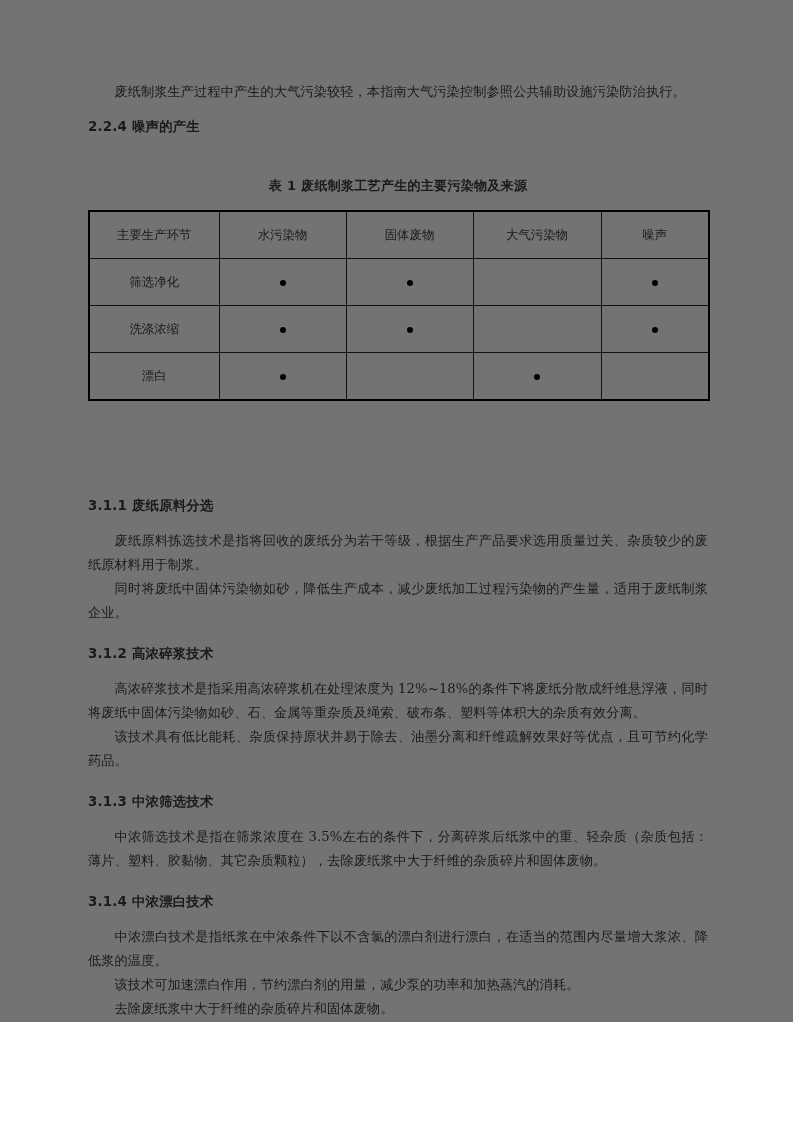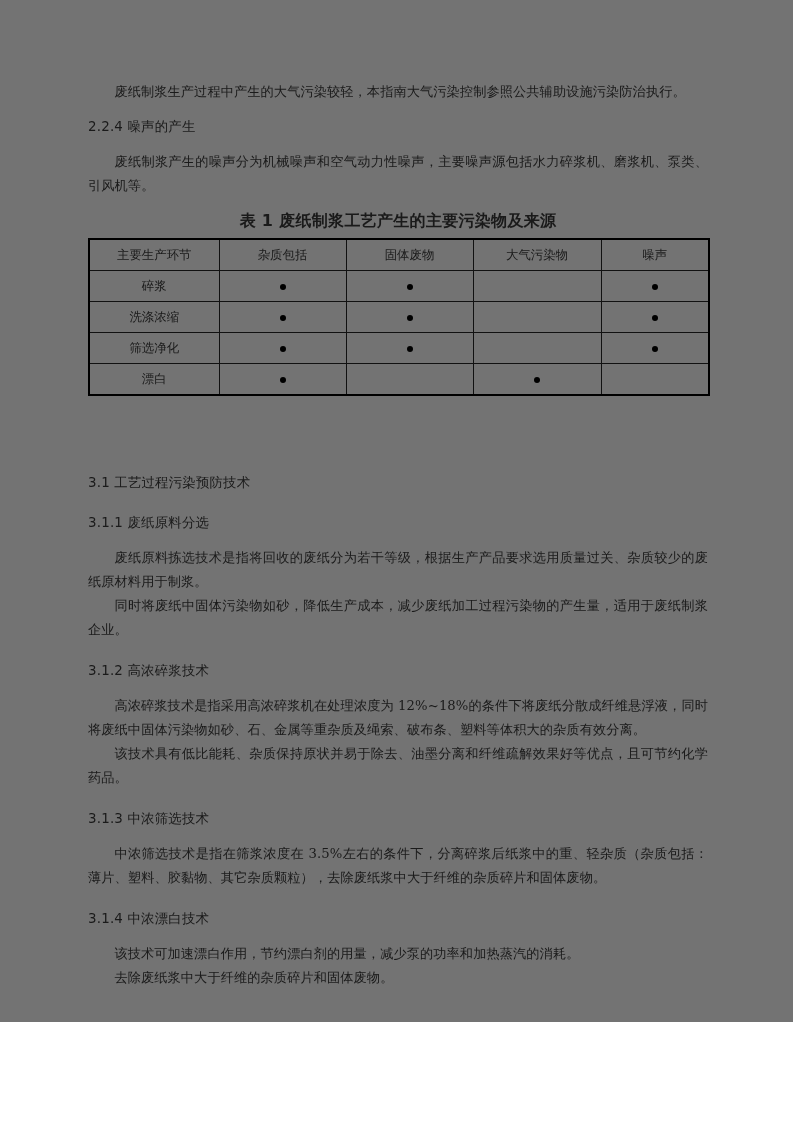--- a/index.html
+++ b/index.html
@@ -37,54 +37,54 @@
     text-indent: 2em;
     font-family: "DejaVu Serif", "Liberation Serif", serif;
     letter-spacing: 0.1px;
   }
 
   
   h3.heading {
     margin: 0;
     font-size: 13.4px;
     line-height: 22px;
-    font-weight: normal;
+    font-weight: bold;
     font-family: "DejaVu Sans", "Liberation Sans", sans-serif;
     letter-spacing: 0.2px;
   }
   .gap-sm { height: 12px; }
   .gap-md { height: 18px; }
   .gap-xl { height: 40px; }
 
   
   .table-title {
-    margin: 0;
+    margin: 13px;
     text-align: center;
-    font-size: 16px;
+    font-size: 13px;
     font-weight: bold;
     font-family: "DejaVu Sans", "Liberation Sans", sans-serif;
     line-height: 22px;
     letter-spacing: 0.3px;
   }
 
   table.data {
     border-collapse: collapse;
     width: 620px;
     margin-top: 6px;
     table-layout: fixed;
     border: 2px solid #000;
   }
   table.data td {
     border: 1px solid #111;
     height: 22px;
     text-align: center;
     vertical-align: middle;
     font-size: 12.4px;
     font-family: Liberation Sans, sans-serif;
-    padding: 4px;
+    padding: 12px;
   }
   table.data col.c1 { width: 130px; }
   table.data col.c2 { width: 127px; }
   table.data col.c3 { width: 127px; }
   table.data col.c4 { width: 128px; }
   table.data col.c5 { width: 108px; }
 
   .dot {
     display: inline-block;
     width: 6px;
@@ -113,58 +113,50 @@
   <div class="content">
 
     <p class="body">废纸制浆生产过程中产生的大气污染较轻，本指南大气污染控制参照公共辅助设施污染防治执行。</p>
 
     <div class="gap-sm"></div>
 
     <h3 class="heading">2.2.4 噪声的产生</h3>
 
     <div class="gap-sm"></div>
 
-    <p class="body">废纸制浆产生的噪声分为机械噪声和空气动力性噪声，主要噪声源包括水力碎浆机、磨浆机、泵类、引风机等。</p>
 
     <div class="gap-sm"></div>
 
     <p class="table-title">表 1  废纸制浆工艺产生的主要污染物及来源</p>
 
     <table class="data">
       <colgroup>
         <col class="c1">
           <col class="c2">
           <col class="c3">
           <col class="c4">
           <col class="c5">
       </colgroup>
       <tbody>
         <tr>
           <td>主要生产环节</td>
-          <td>杂质包括</td>
+          <td>水污染物</td>
           <td>固体废物</td>
           <td>大气污染物</td>
           <td>噪声</td>
         </tr>
         <tr>
-          <td>碎浆</td>
+          <td>筛选净化</td>
           <td><span class="dot"></span></td>
           <td><span class="dot"></span></td>
           <td></td>
           <td><span class="dot"></span></td>
         </tr>
         <tr>
           <td>洗涤浓缩</td>
-          <td><span class="dot"></span></td>
-          <td><span class="dot"></span></td>
-          <td></td>
-          <td><span class="dot"></span></td>
-        </tr>
-        <tr>
-          <td>筛选净化</td>
           <td><span class="dot"></span></td>
           <td><span class="dot"></span></td>
           <td></td>
           <td><span class="dot"></span></td>
         </tr>
         <tr>
           <td>漂白</td>
           <td><span class="dot"></span></td>
           <td></td>
           <td><span class="dot"></span></td>
@@ -172,21 +164,20 @@
         </tr>
       </tbody>
     </table>
 
     <div class="gap-xl"></div>
     <div class="gap-md"></div>
 
 
     <div class="gap-md"></div>
 
-    <h3 class="heading">3.1 工艺过程污染预防技术</h3>
 
     <div class="gap-md"></div>
 
     <h3 class="heading">3.1.1 废纸原料分选</h3>
 
     <div class="gap-sm"></div>
 
     <p class="body">废纸原料拣选技术是指将回收的废纸分为若干等级，根据生产产品要求选用质量过关、杂质较少的废纸原材料用于制浆。</p>
     <p class="body">同时将废纸中固体污染物如砂，降低生产成本，减少废纸加工过程污染物的产生量，适用于废纸制浆企业。</p>
 
@@ -206,19 +197,20 @@
     <div class="gap-sm"></div>
 
     <p class="body">中浓筛选技术是指在筛浆浓度在 3.5%左右的条件下，分离碎浆后纸浆中的重、轻杂质（杂质包括：薄片、塑料、胶黏物、其它杂质颗粒），去除废纸浆中大于纤维的杂质碎片和固体废物。</p>
 
     <div class="gap-md"></div>
 
     <h3 class="heading">3.1.4 中浓漂白技术</h3>
 
     <div class="gap-sm"></div>
 
+    <p class="body">中浓漂白技术是指纸浆在中浓条件下以不含氯的漂白剂进行漂白，在适当的范围内尽量增大浆浓、降低浆的温度。</p>
     <p class="body">该技术可加速漂白作用，节约漂白剂的用量，减少泵的功率和加热蒸汽的消耗。</p>
     <p class="body">去除废纸浆中大于纤维的杂质碎片和固体废物。</p>
 
   </div>
 
   <div class="page-number">3</div>
 </div>
 
 </body></html>

